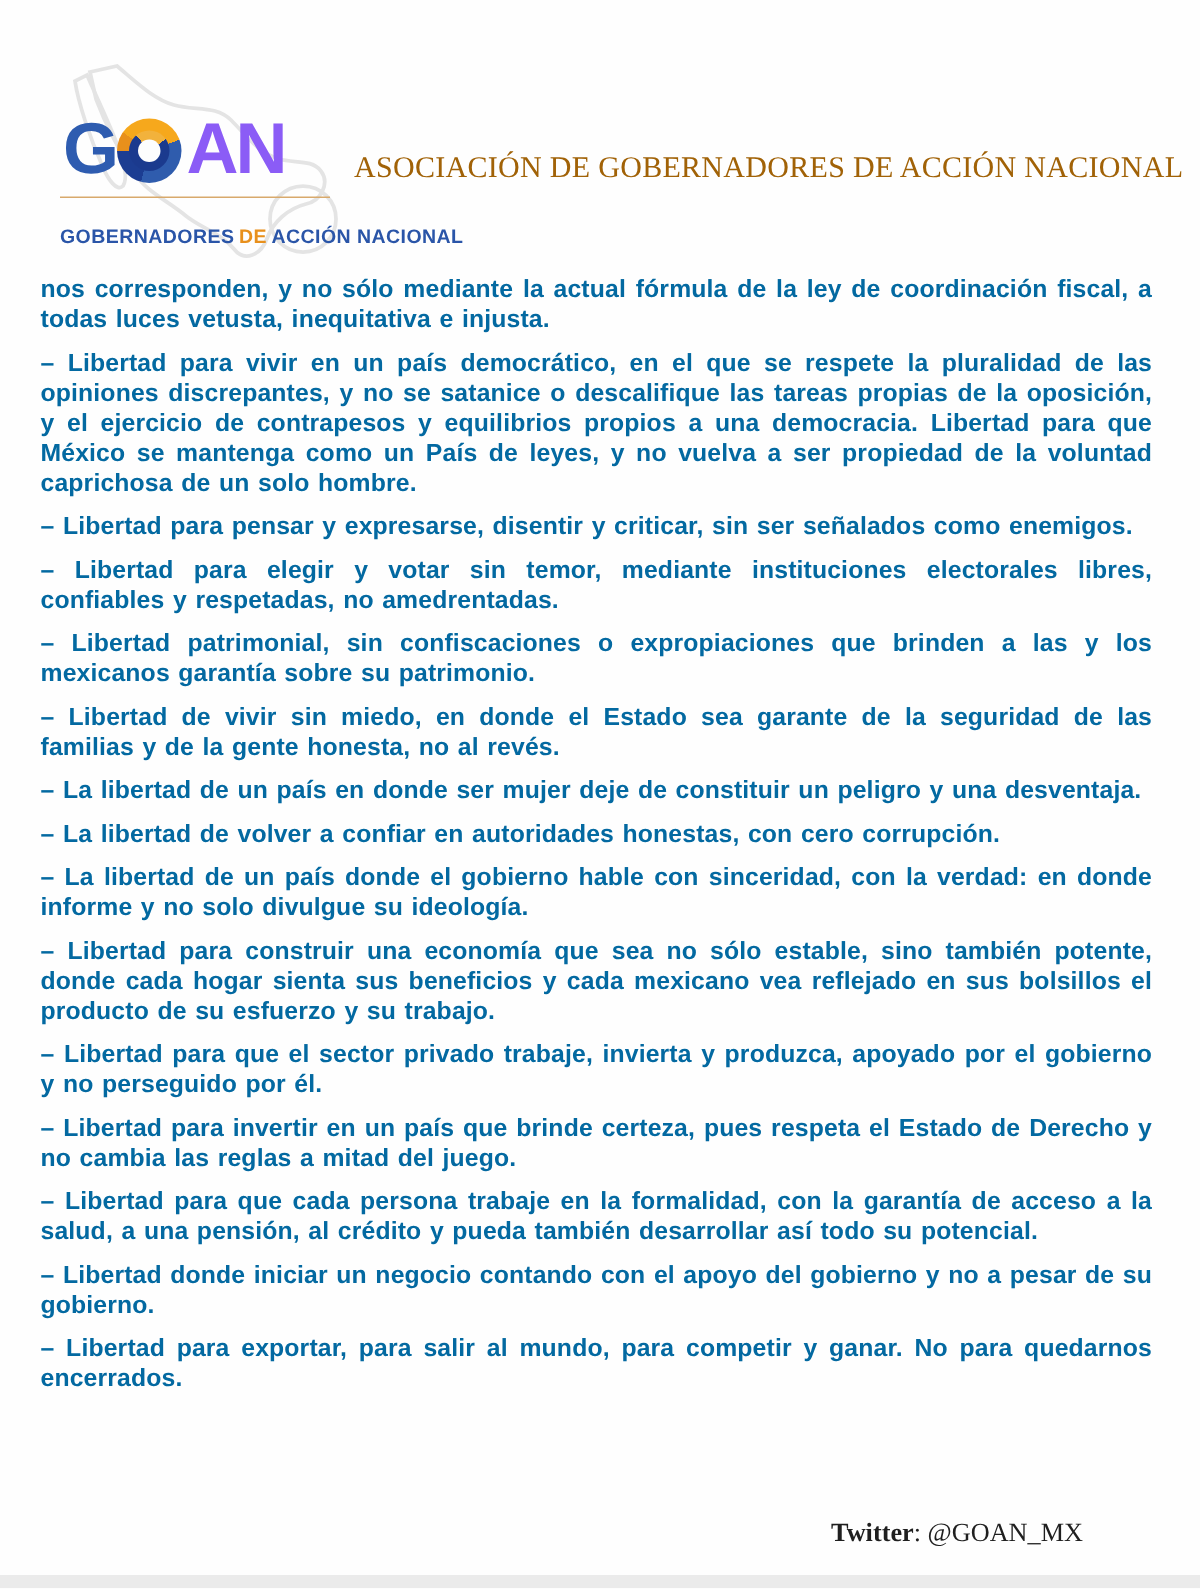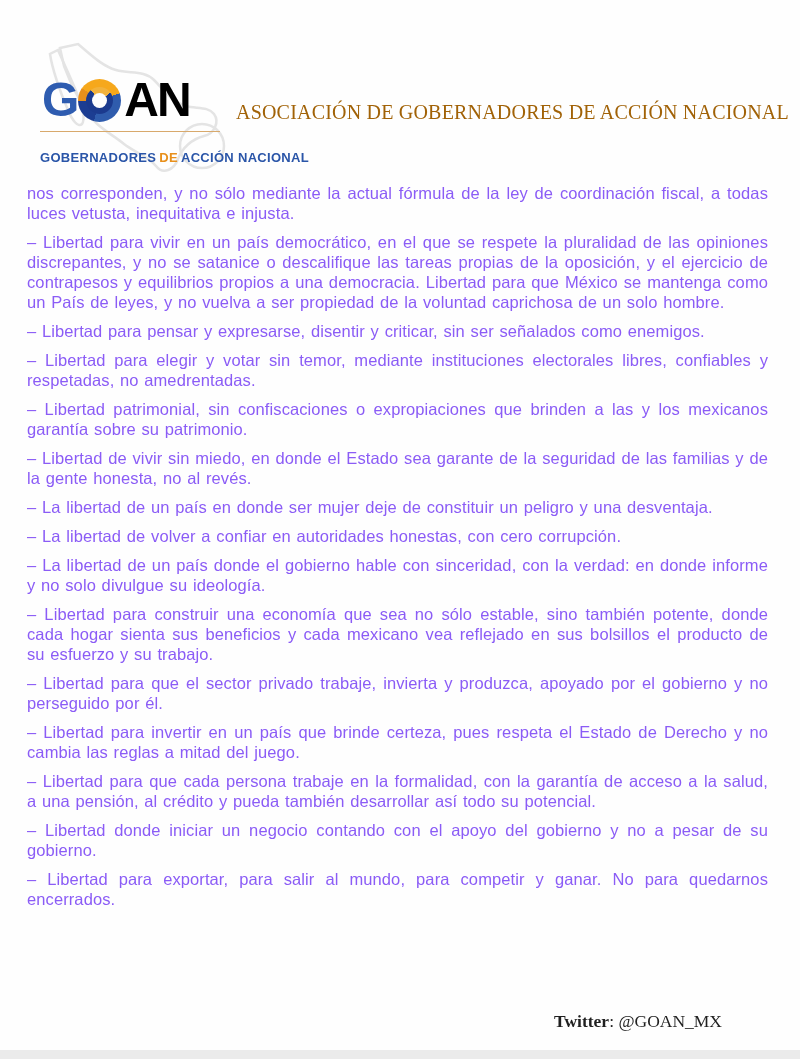--- a/index.html
+++ b/index.html
@@ -14,21 +14,21 @@
   
   .letterhead{position:relative;height:183px;}
   .logo{position:absolute;left:32px;top:50px;width:195px;height:125px;}
   .map-watermark{position:absolute;left:-2px;top:-12px;width:200px;height:150px;}
   .wordmark{
     position:absolute;left:10px;top:26px;
     display:flex;align-items:center;
     font-weight:bold;font-size:48px;line-height:1;letter-spacing:-2px;
   }
   .wm-g{color:#2e5cb0;}
-  .wm-an{color:#000000;padding-left:2px;}
+  .wm-an{color:#8b5cf6;padding-left:2px;}
   .o-swirl{
     width:43px;height:43px;margin:0 1px;border-radius:50%;position:relative;
     background:conic-gradient(from -55deg,#f6a81c 0deg 125deg,#2f5cad 125deg 250deg,#1c3d92 250deg 325deg,#e8901c 325deg 360deg);
   }
   .o-swirl::before{
     content:"";position:absolute;inset:8px;border-radius:50%;
     background:conic-gradient(from -40deg,#f2b23c 0deg 95deg,#1b3a8e 95deg 360deg);
   }
   .o-swirl::after{
     content:"";position:absolute;inset:14px;border-radius:50%;background:#fdfdfd;
@@ -45,21 +45,21 @@
     position:absolute;left:236px;top:101px;width:556px;margin:0;
     font-family:"Liberation Serif",serif;
     font-size:20px;font-weight:normal;color:#a16207;letter-spacing:0.2px;
   }
 
   
   .letter-body{
     padding:0 32px 0 27px;
     font-size:16.5px;line-height:20px;
     letter-spacing:0.1px;word-spacing:1px;
-    text-align:justify;color:#8b5cf6;
+    text-align:justify;color:#0369a1;font-weight:bold;
   }
   .letter-body p{margin:0 0 9px;}
 
   
   .letter-footer{
     position:absolute;right:78px;bottom:27px;
     font-family:"Liberation Serif",serif;
     font-size:17.5px;color:#1f1f1f;margin-top:18px;
   }
   .letter-footer strong{font-weight:bold;}

